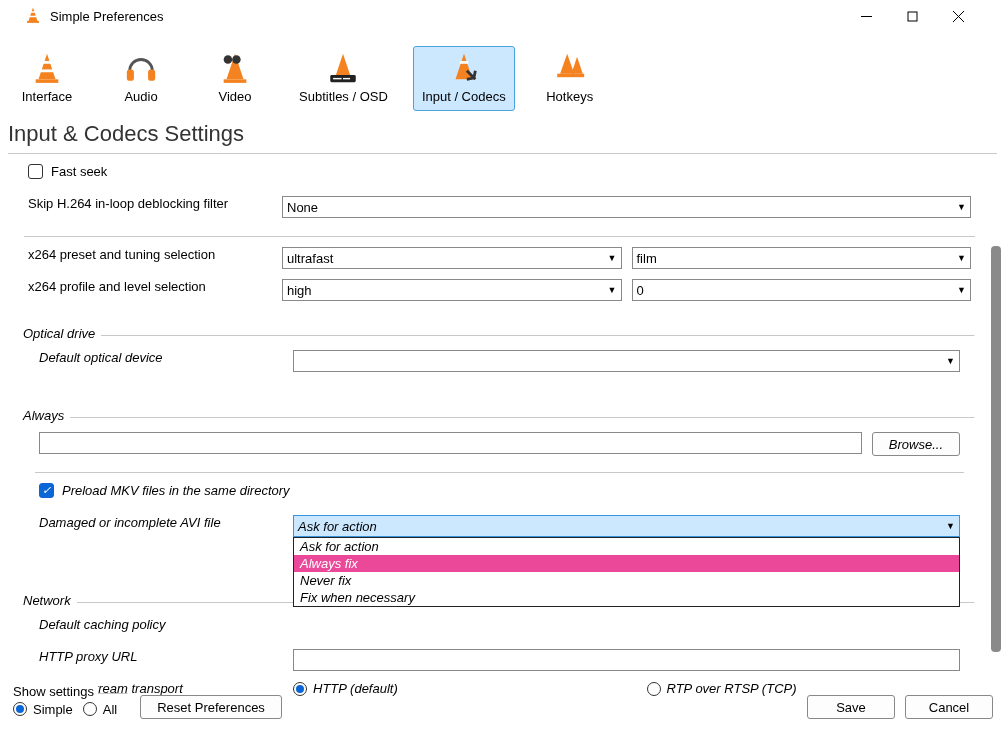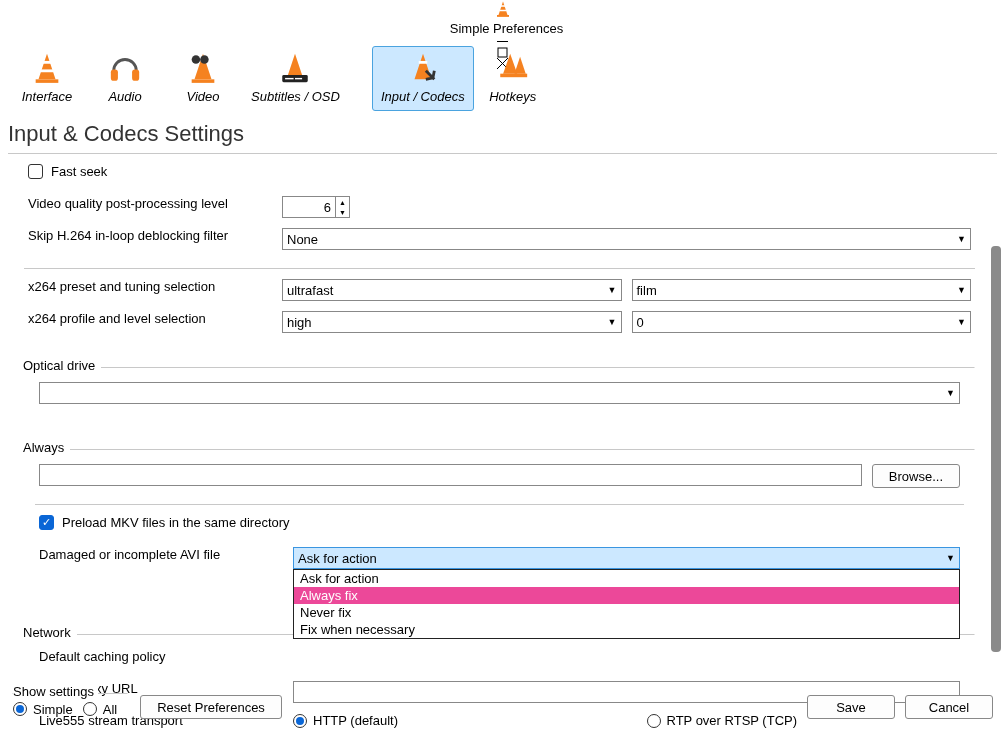--- a/index.html
+++ b/index.html
@@ -1,45 +1,45 @@
 <!DOCTYPE html>
 <html><head>
 <meta charset="utf-8">
 <style>
 * { box-sizing: border-box; margin: 0; padding: 0; font-family: "Segoe UI", Tahoma, sans-serif; font-size: 13px; }
 body { background: #ffffff; width: 1005px; height: 734px; overflow: hidden; position: relative; }
 
 
-.titlebar { height: 32px; display: flex; align-items: center; padding: 0 24px; flex-direction: column; }
+.titlebar { height: 32px; display: flex; align-items: center; padding: 0 24px; }
 .titlebar .app-icon svg { width: 18px; height: 18px; }
 .titlebar .title { margin-left: 8px; color: #000; }
 .titlebar .spacer { flex: 1; }
 .win-btn { width: 46px; height: 32px; display: flex; align-items: center; justify-content: center; cursor: pointer; }
 .win-btn svg { width: 11px; height: 11px; }
 
 
-.cat-tabs { display: flex; padding: 14px 8px 4px 8px; gap: 0; font-style: italic; }
+.cat-tabs { display: flex; padding: 14px 8px 4px 8px; gap: 16px; }
 .cat-tab { display: flex; flex-direction: column; align-items: center; padding: 4px 8px 6px 8px; border: 1px solid transparent; border-radius: 3px; cursor: pointer; }
 .cat-tab .cone { width: 34px; height: 34px; display:flex; align-items:center; justify-content:center; }
 .cat-tab .lbl { margin-top: 4px; color: #000; white-space: nowrap; }
-.cat-tab.selected { background: #cce8ff; border-color: #4aa3df; margin-left: 23px; }
+.cat-tab.selected { background: #cce8ff; border-color: #4aa3df; }
 
 .cone svg { width: 34px; height: 34px; }
 
 
 .page-heading { font-size: 22px; font-weight: 400; color: #333; padding: 6px 8px 6px 8px; }
 .heading-rule { border: none; border-top: 1px solid #c8c8c8; margin: 0 8px; }
 
 
 .scroll-wrap { position: relative; height: 510px; }
 .scroll-body { padding: 8px 30px 8px 24px; }
 .scrollthumb { position:absolute; right: 4px; top: 92px; width: 10px; height: 406px; background:#8a8a8a; border-radius:4px;}
 
 
-.grp { border: 1px solid transparent; border-top: 1px solid #c8c8c8; position: relative; margin: 26px 0 4px 0; padding: 12px 10px 8px 10px; }
+.grp { border: 1px solid transparent; border-top: 1px solid #c8c8c8; position: relative; margin: 26px 0 4px 0; padding: 12px 10px 8px 10px; font-style: italic; }
 .grp .legend { position: absolute; top: -10px; left: -2px; background: #fff; padding: 0 6px 0 0; color: #000; }
 .hr-inner { border:none; border-top:1px solid #c8c8c8; margin: 10px 0; }
 
 
 .row { display: flex; align-items: flex-start; min-height: 30px; margin: 2px 4px; }
 .lbl-left { width: 254px; color: #000; }
 .val-area { flex: 1; display: flex; gap: 10px; }
 
 .chk { display:flex; align-items:center; gap:8px; cursor:pointer; }
 .chkbox { width:15px; height:15px; border:1px solid #333; border-radius:3px; display:flex; align-items:center; justify-content:center; background:#fff;}
@@ -180,30 +180,20 @@
   <div class="scroll-body">
 
     <div>
       <div class="row">
         <div class="chk">
           <span class="chkbox"></span>
           <span>Fast seek</span>
         </div>
       </div>
       <div class="row">
-        <span class="lbl-left">Video quality post-processing level</span>
-        <div class="spin">
-          <span class="num">6</span>
-          <div class="arrows">
-              <div>▲</div>
-              <div>▼</div>
-            </div>
-        </div>
-      </div>
-      <div class="row">
         <span class="lbl-left">Skip H.264 in-loop deblocking filter</span>
         <div class="val-area">
           <div class="combo">
             <span>None</span>
             <span class="caret">▼</span>
           </div>
         </div>
       </div>
       <hr class="hr-inner">
       <div class="row">
@@ -230,20 +220,21 @@
             <span>0</span>
             <span class="caret">▼</span>
           </div>
         </div>
       </div>
     </div>
 
     <div class="grp">
       <span class="legend">Optical drive</span>
       <div class="row">
+        <span class="lbl-left">Default optical device</span>
         <div class="val-area">
           <div class="combo">
             <span></span>
             <span class="caret">▼</span>
           </div>
         </div>
       </div>
     </div>
 
     <div class="grp">

